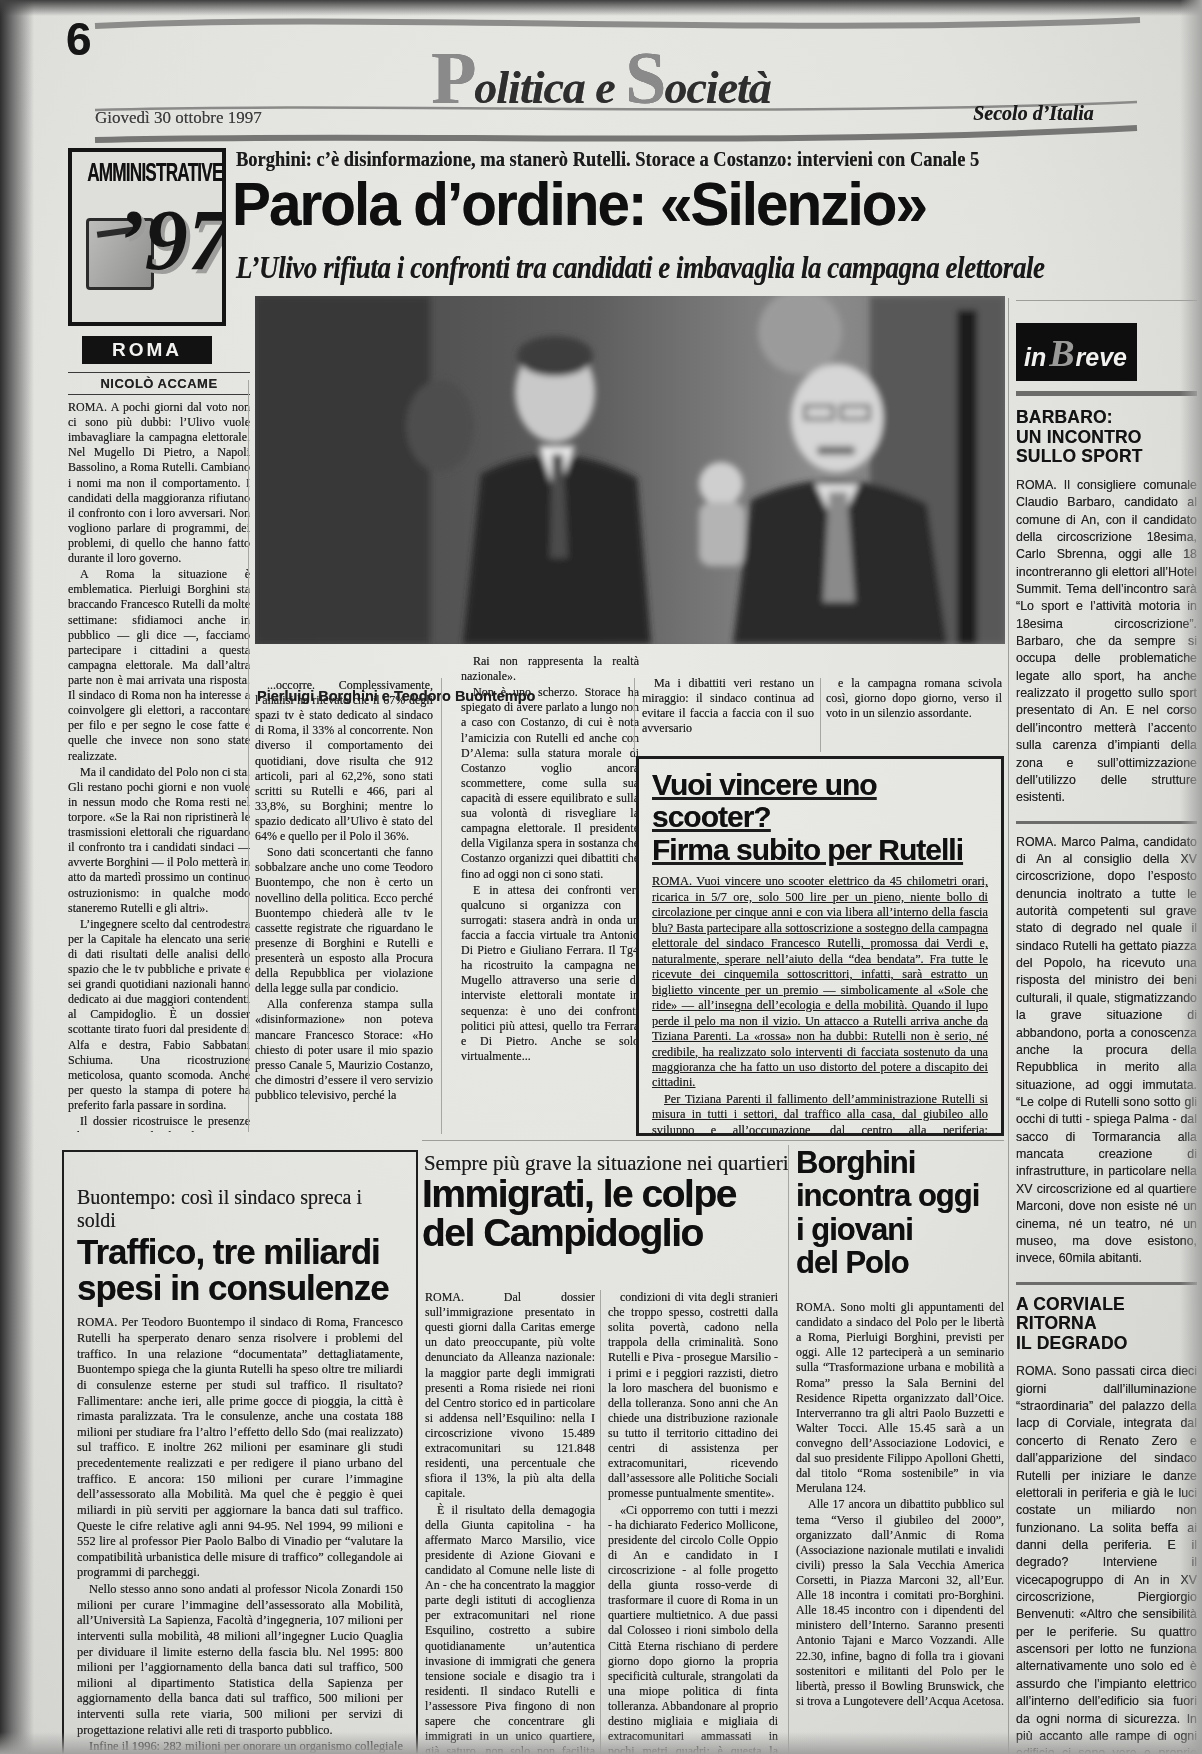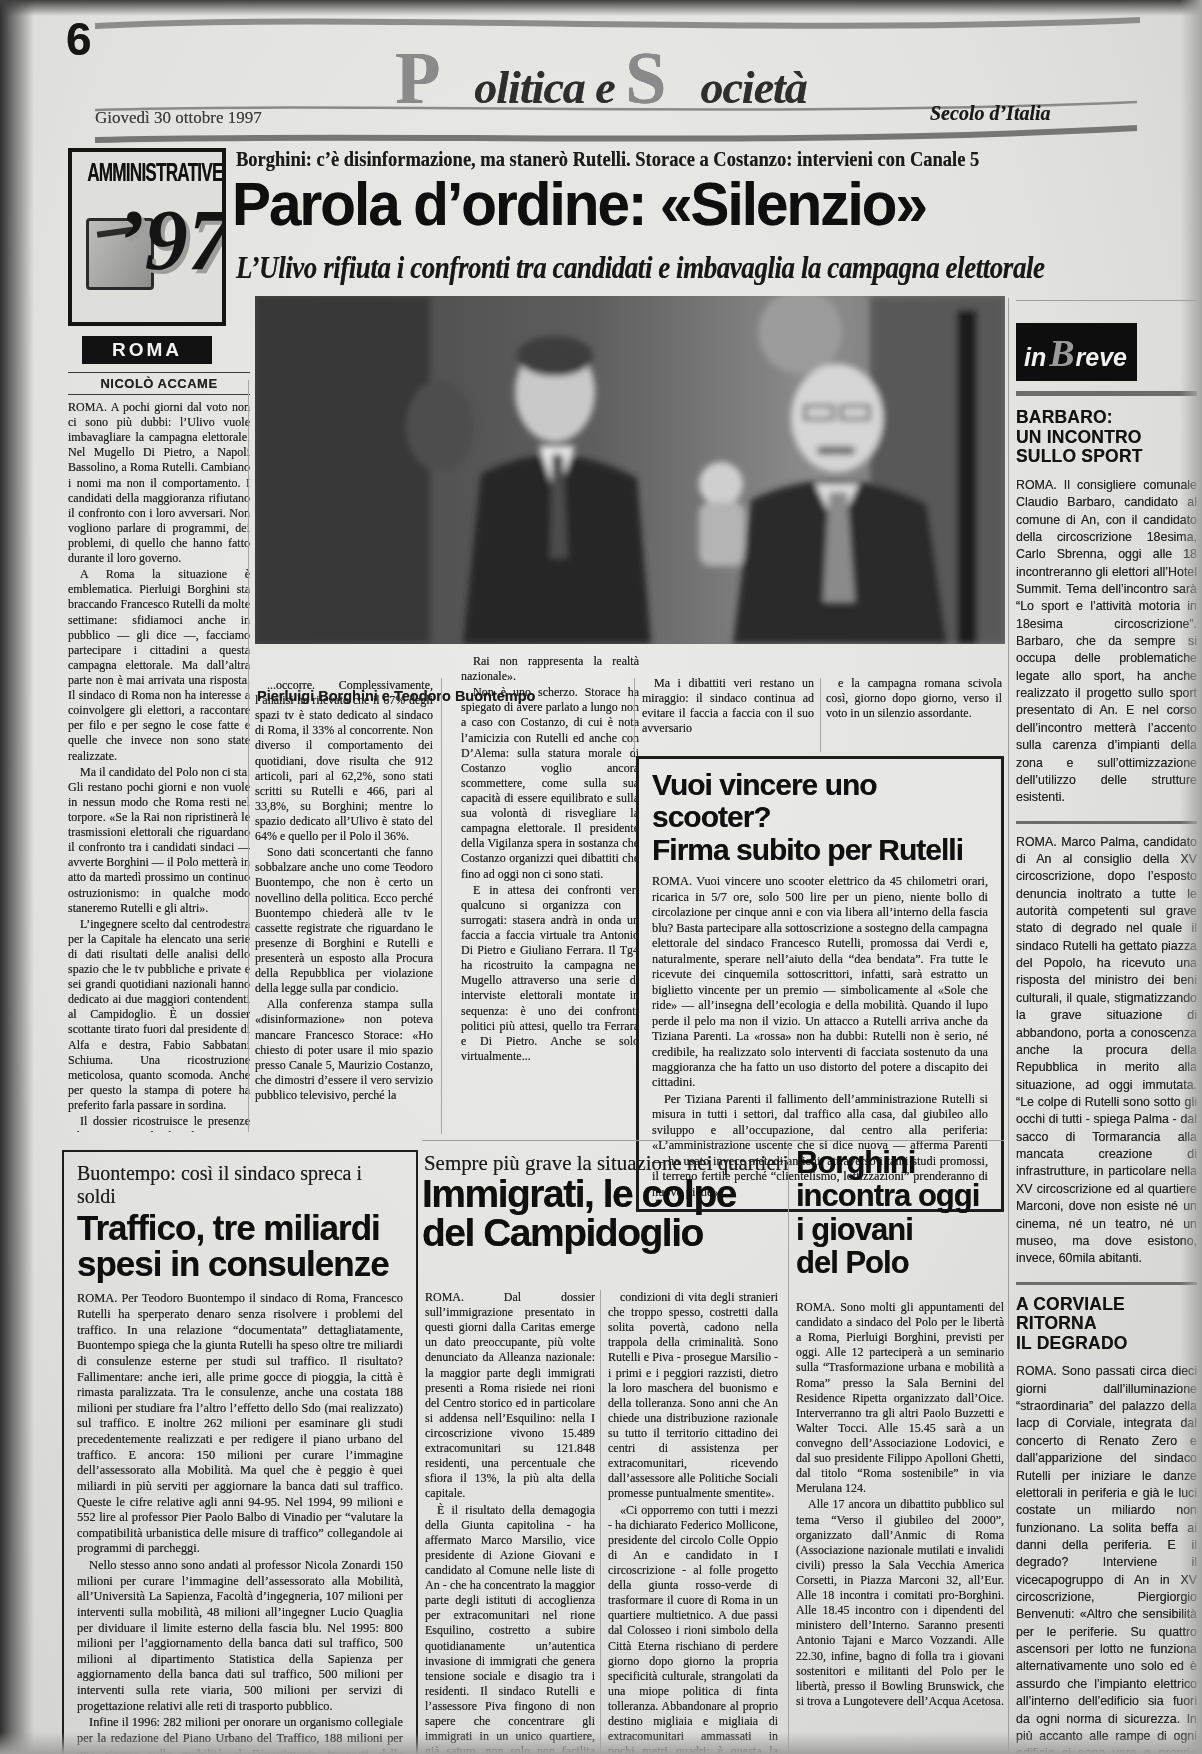--- a/index.html
+++ b/index.html
@@ -11,23 +11,23 @@
   .edge{position:absolute;pointer-events:none;z-index:60;}
   #edgeL{left:0;top:0;width:34px;height:1754px;background:linear-gradient(90deg,#2e2e2e 0,#6f6f6f 35%,rgba(150,150,150,0) 100%);}
   #edgeT{left:0;top:0;width:1202px;height:16px;background:linear-gradient(#3f3f3f,rgba(80,80,80,0));}
   #edgeR{left:1180px;top:0;width:22px;height:1754px;background:linear-gradient(90deg,rgba(160,160,160,0),#a6a6a4);}
   #edgeB{left:0;top:1732px;width:1202px;height:22px;background:linear-gradient(rgba(160,160,160,0),#a2a2a0);}
 
   
   #pgnum{left:66px;top:12px;font:bold 46px "Liberation Sans",sans-serif;color:#161616;}
   #sectitle{left:0;top:36px;width:1202px;text-align:center;white-space:nowrap;}
   #sectitle .big{font:bold 74px "Liberation Serif",serif;color:#8a8a8a;letter-spacing:-2px;}
-  #sectitle .scr{font:bold italic 46px "Liberation Serif",serif;color:#2e2e2e;letter-spacing:-1px;margin-left:36px;}
+  #sectitle .scr{font:bold italic 46px "Liberation Serif",serif;color:#2e2e2e;letter-spacing:-1px;}
   #dateline{left:95px;top:108px;font:17px "Liberation Serif",serif;color:#3e3e3e;}
-  #masthead{left:930px;top:102px;width:207px;text-align:left;font:bold italic 20px "Liberation Serif",serif;color:#1a1a1a;}
+  #masthead{left:930px;top:102px;width:207px;text-align:center;font:bold italic 20px "Liberation Serif",serif;color:#1a1a1a;}
 
   
   #badge{left:68px;top:148px;width:158px;height:178px;border:4px solid #141414;background:#dededb;box-sizing:border-box;overflow:hidden;}
   #badgeLabel{margin:5px 2px 0;text-align:center;font:bold 21px "Liberation Sans",sans-serif;color:#111;transform:scaleX(.82) scaleY(1.25);transform-origin:center top;letter-spacing:-1px;white-space:nowrap;}
   #urn{position:absolute;left:14px;top:66px;width:62px;height:66px;background:linear-gradient(120deg,#bdbdbb,#8f8f8d);border:3px solid #2b2b2b;border-radius:4px;}
   #urn:before{content:"";position:absolute;left:8px;top:8px;width:40px;height:6px;background:#2b2b2b;transform:rotate(-8deg);}
   #badgeYear{position:absolute;left:44px;top:38px;font:bold italic 86px "Liberation Serif",serif;color:#141414;text-shadow:4px 4px 0 #9d9d9b;}
   #badgeCity{left:82px;top:336px;width:130px;height:28px;background:#121212;color:#f2f2f0;text-align:center;font:bold 19px "Liberation Sans",sans-serif;letter-spacing:3px;line-height:28px;}
 
   
@@ -42,38 +42,38 @@
   #leftcol{left:68px;top:400px;width:182px;height:732px;overflow:hidden;}
   #colA{left:255px;top:678px;width:178px;height:456px;overflow:hidden;}
   #colB{left:447px;top:654px;width:178px;height:456px;overflow:hidden;margin-left:14px;}
   #colC{left:642px;top:676px;width:172px;height:72px;overflow:hidden;}
   #colD{left:826px;top:676px;width:176px;height:72px;overflow:hidden;}
 
   #photo{left:255px;top:296px;width:750px;height:348px;background:#555;overflow:hidden;}
   #caption{left:257px;top:652px;font:bold 14.5px "Liberation Sans",sans-serif;color:#1d1d1d;margin-top:36px;}
 
   
-  #scooter{left:636px;top:756px;width:368px;height:456px;border:3px solid #1d1d1d;box-sizing:border-box;padding:10px 13px;overflow:hidden;background:rgba(235,235,232,.35);}
+  #scooter{left:636px;top:756px;width:368px;height:380px;border:3px solid #1d1d1d;box-sizing:border-box;padding:10px 13px;overflow:hidden;background:rgba(235,235,232,.35);text-decoration:underline;}
   #scooterHead{font:bold 30px "Liberation Sans",sans-serif;letter-spacing:-1px;line-height:1.08;color:#101010;white-space:pre-line;margin-bottom:8px;}
   #scooter .artbody p{font-size:12.3px;}
 
   
   #vrSide{left:1008px;top:298px;width:1px;height:1456px;background:#9d9d9a;}
   #sidebar{left:1016px;top:300px;width:181px;height:1454px;overflow:hidden;border-top:1px solid #9d9d9a;padding-top:22px;box-sizing:border-box;}
   #ibtag{display:inline-block;background:#0e0e0e;padding:8px 10px 5px 8px;line-height:30px;}
   #ibtag .w{font:bold italic 25px "Liberation Sans",sans-serif;color:#f1f1ef;}
   #ibtag .g{font:bold italic 38px "Liberation Serif",serif;color:#9a9a98;margin:0 1px 0 3px;}
   .ibrule{height:5px;background:#6c6c6a;margin:10px 0 12px;}
   .ibrule.thin{height:3px;margin:14px 0 10px;}
   .ibtitle{font:bold 17.5px "Liberation Sans",sans-serif;color:#131313;line-height:1.12;white-space:pre-line;margin:0 0 10px;letter-spacing:.2px;}
   .ibbody p{margin:0 0 6px;font:12.4px "Liberation Sans",sans-serif;line-height:1.4;text-align:justify;color:#242424;}
 
   
   #traffico{left:62px;top:1150px;width:356px;height:620px;border:2.5px solid #1e1e1e;box-sizing:border-box;padding:10px 13px;overflow:hidden;}
-  #trafKicker{font:20px "Liberation Serif",serif;color:#1d1d1d;margin-bottom:2px;}
+  #trafKicker{font:20px "Liberation Serif",serif;color:#1d1d1d;margin-bottom:2px;margin-top:24px;}
   #trafHead{font:bold 35px "Liberation Sans",sans-serif;letter-spacing:-1px;line-height:1.02;color:#0f0f0f;white-space:pre-line;margin-bottom:10px;}
   #traffico .artbody p{font-size:12.4px;}
 
   #hrMid{left:422px;top:1140px;width:582px;height:1px;background:#9d9d9a;}
   #immKicker{left:424px;top:1150px;font:22px "Liberation Serif",serif;color:#1c1c1c;white-space:nowrap;transform:scaleX(.95);transform-origin:left top;}
   #immHead{left:422px;top:1174px;font:bold 39px "Liberation Sans",sans-serif;letter-spacing:-1.5px;line-height:1.0;color:#0f0f0f;white-space:pre-line;}
   #immCol1{left:425px;top:1290px;width:170px;height:464px;overflow:hidden;}
   #immCol2{left:608px;top:1290px;width:170px;height:464px;overflow:hidden;}
   #vrImm{left:600px;top:1290px;width:1px;height:464px;background:#a6a6a3;}
   #vrAg{left:788px;top:1145px;width:1px;height:609px;background:#a6a6a3;}

